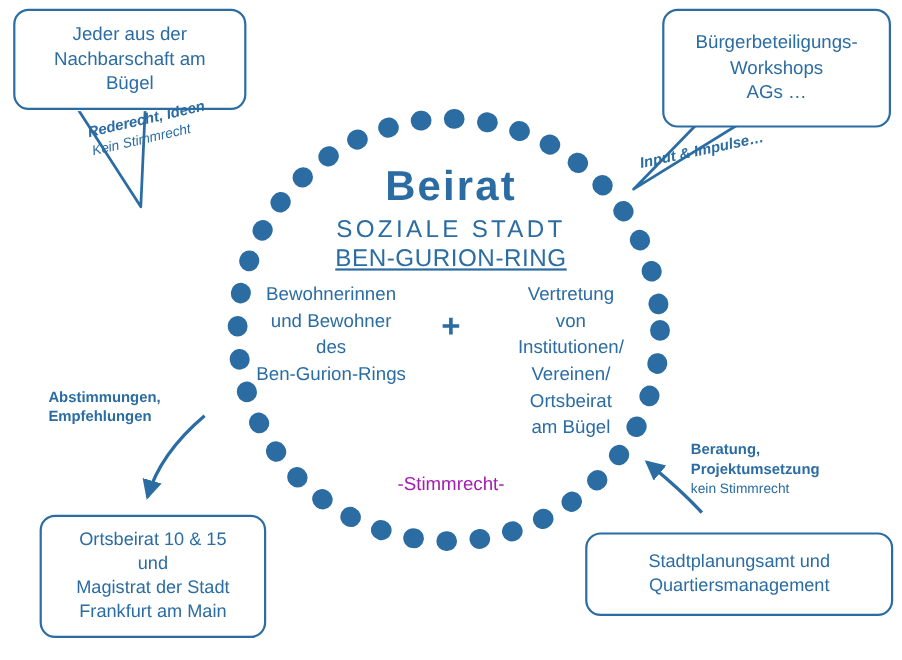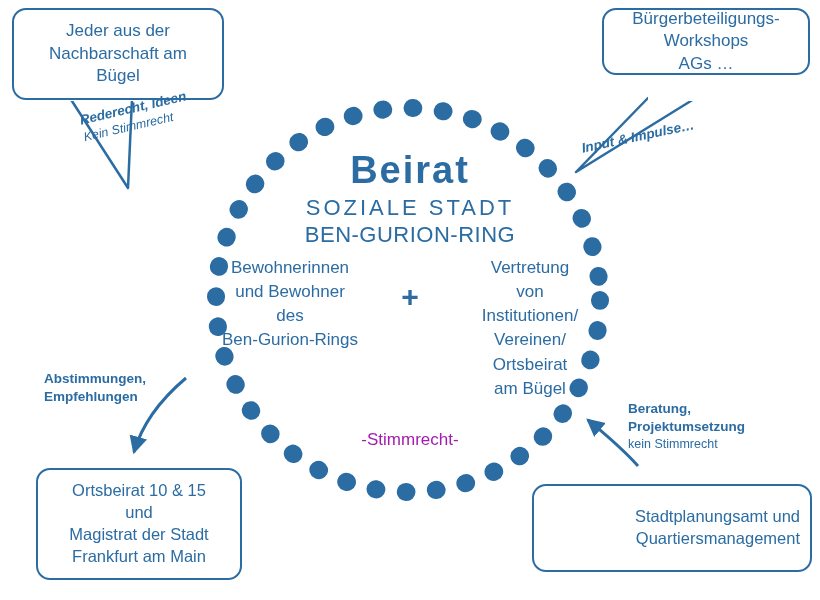--- a/index.html
+++ b/index.html
@@ -41,23 +41,23 @@
     flex-direction: column;
     align-items: center;
     justify-content: center;
     line-height: 1.32;
     font-size: 17px;
     padding: 8px 10px;
   }
   .box .line { display: block; white-space: nowrap; }
 
   #box-neighbourhood { left: 12px;  top: 8px;   width: 212px; height: 92px; }
-  #box-workshops     { left: 602px; top: 8px;   width: 208px; height: 67px; }
+  #box-workshops     { left: 602px; top: 8px;   width: 208px; height: 108px; }
   #box-ortsbeirat    { left: 36px;  top: 468px; width: 206px; height: 112px; font-size: 16.5px; }
-  #box-stadtplanung  { left: 532px; top: 484px; width: 280px; height: 88px; font-size: 16.5px; align-items: flex-end; }
+  #box-stadtplanung  { left: 532px; top: 484px; width: 280px; height: 76px; font-size: 16.5px; }
 
   
   .arrow-label {
     position: absolute;
     color: #2b6ca3;
     font-weight: bold;
     font-size: 13.5px;
     line-height: 1.32;
     white-space: nowrap;
   }
@@ -73,21 +73,21 @@
   #lbl-rederecht .b2 { font-style: italic; font-weight: bold; }
   #lbl-rederecht .sub { font-style: italic; }
 
   #lbl-input {
     left: 580px; top: 140px;
     transform: rotate(-12deg);
     transform-origin: left top;
     font-style: italic;
   }
 
-  #lbl-abstimmungen { left: 44px;  top: 370px; text-align: left; }
+  #lbl-abstimmungen { left: 44px;  top: 352px; text-align: left; }
   #lbl-beratung     { left: 628px; top: 400px; text-align: left; }
 
   
   #center-title {
     position: absolute;
     left: 200px; top: 126px;
     width: 420px;
     text-align: center;
     color: #2b6ca3;
     margin-top: 24px;
@@ -103,31 +103,31 @@
     display: block;
     font-size: 22px;
     letter-spacing: 3px;
     margin-top: 4px;
   }
   #center-title .t3 {
     display: block;
     font-size: 22px;
     letter-spacing: 0.5px;
     margin-top: 1px;
+    text-decoration: underline;
   }
 
   #center-columns {
     position: absolute;
     left: 198px; top: 256px;
     width: 424px;
     display: flex;
     flex-direction: row;
     align-items: flex-start;
     justify-content: center;
-    gap: 11px;
   }
   .col {
     width: 178px;
     text-align: center;
     font-size: 17px;
     line-height: 1.42;
     color: #2b6ca3;
   }
   .col .line { display: block; }
   #plus-sign {

